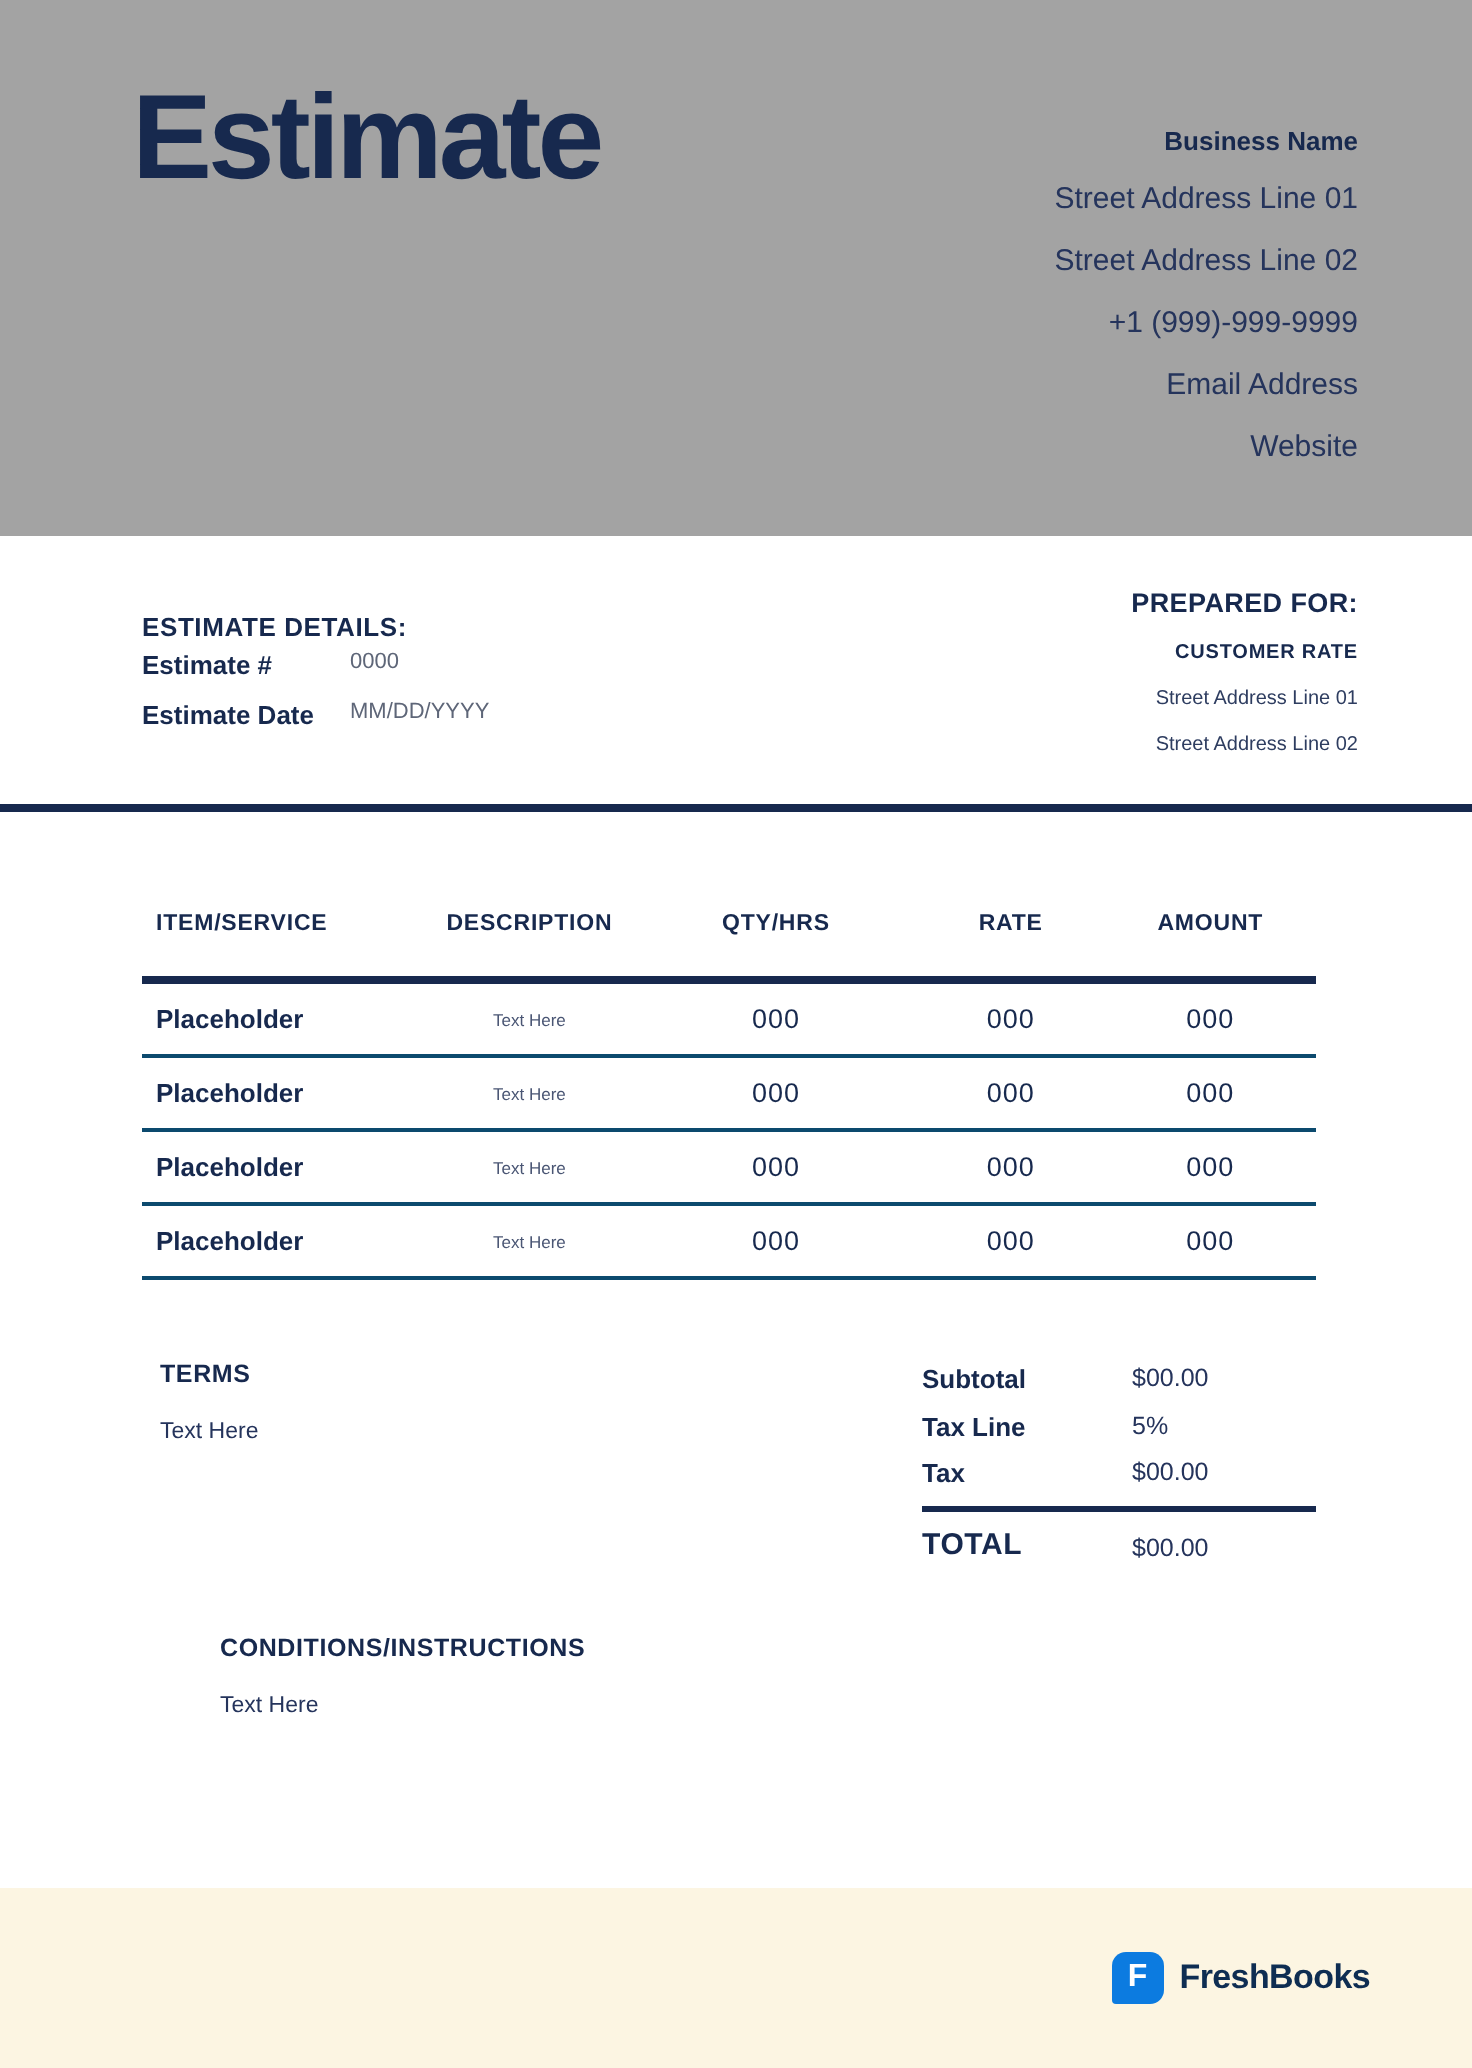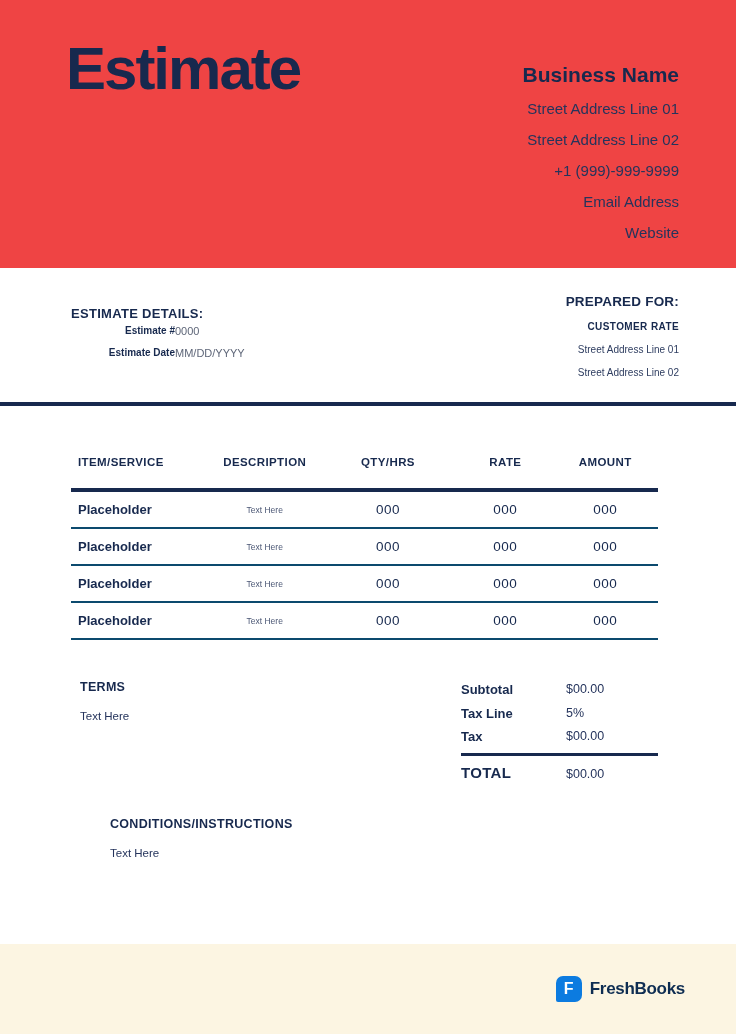--- a/index.html
+++ b/index.html
@@ -12,21 +12,21 @@
     background: #ffffff;
     overflow: hidden;
     color: #17294E;
   }
 
   
   .header-band {
     position: absolute;
     top: 0; left: 0; right: 0;
     height: 268px;
-    background: #ef4444;
+    background: #a3a3a3;
   }
   .doc-title {
     position: absolute;
     left: 66px; top: 34px;
     font-size: 60px;
     font-weight: bold;
     letter-spacing: -2px;
     color: #17294E;
   }
   .logo-box {
@@ -43,21 +43,21 @@
     line-height: 1.4;
     color: #17294E;
     width: 100px;
   }
   .business-block {
     position: absolute;
     right: 57px; top: 63px;
     text-align: right;
   }
   .business-name {
-    font-size: 21px;
+    font-size: 13px;
     font-weight: bold;
     color: #17294E;
     margin-bottom: 13px;
   }
   .business-line {
     font-size: 15px;
     color: #25345C;
     margin-bottom: 14px;
   }
 
@@ -68,23 +68,22 @@
   }
   .details-heading {
     font-size: 13px;
     font-weight: bold;
     letter-spacing: 0.3px;
     margin-bottom: 4px;
   }
   .detail-row { display: flex; margin-bottom: 10px; }
   .detail-label {
     width: 104px;
-    font-size: 10px;
-    font-weight: bold;
-    text-align: right;
+    font-size: 13px;
+    font-weight: bold;
   }
   .detail-value {
     font-size: 11px;
     color: #5E6678;
   }
   .prepared-block {
     position: absolute;
     right: 57px; top: 294px;
     text-align: right;
   }

